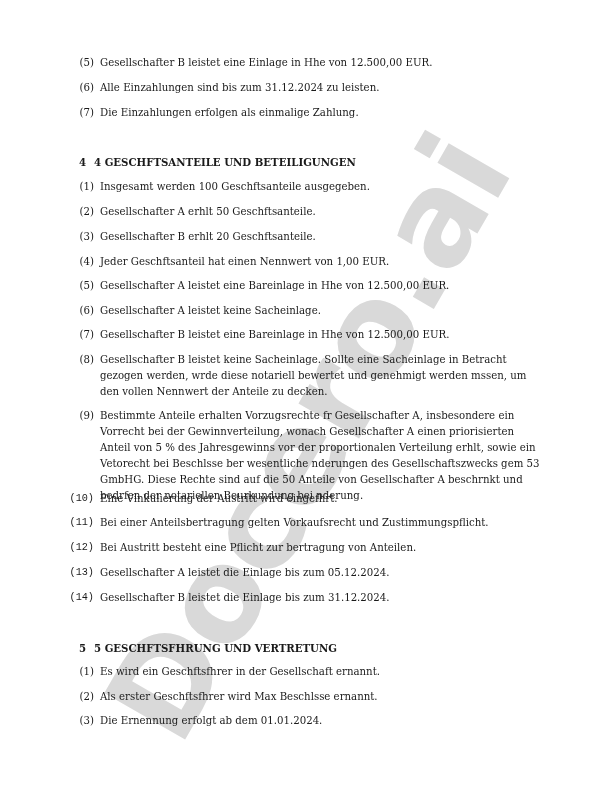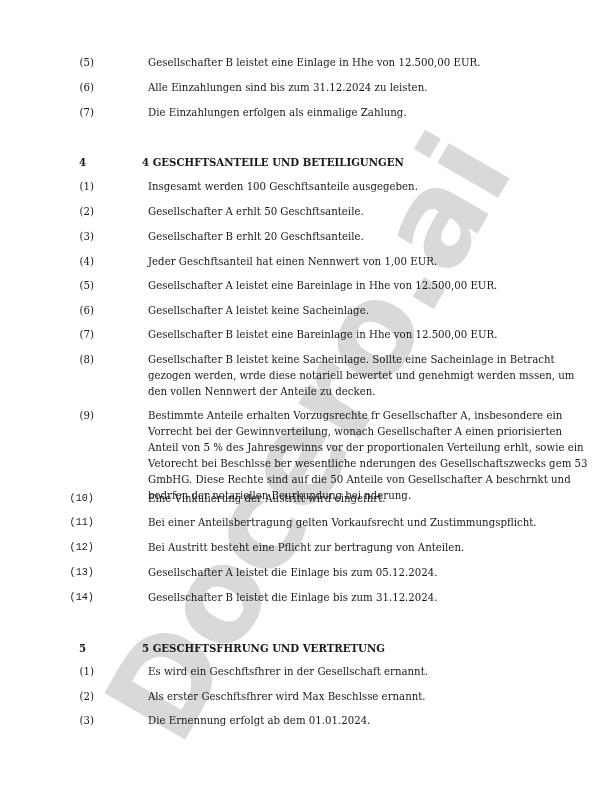--- a/index.html
+++ b/index.html
@@ -2,21 +2,21 @@
 <html><head>
 <meta charset="utf-8">
 <style>
   html, body { margin: 0; padding: 0; background: #ffffff; }
   body { width: 612px; height: 792px; position: relative; overflow: hidden;
          font-family: "DejaVu Serif", "Liberation Serif", serif; color: #1a1a1a; }
   .page { position: absolute; left: 0; top: 0; width: 612px; height: 792px; }
   .row { position: absolute; left: 0; width: 612px; font-size: 10.2px; line-height: 16px; }
   .num { position: absolute; left: 62px; width: 32px; text-align: right; white-space: nowrap; }
   .num.wide { left: 58px; width: 36px; font-family: Liberation Mono, monospace; }
-  .text { position: absolute; left: 100px; width: 445px; white-space: normal; margin-left: 48px; }
+  .text { position: absolute; left: 100px; width: 445px; white-space: normal; }
   .heading .num, .heading .text { font-weight: bold; }
   .heading .num { left: 62px; width: 24px; }
   .heading .text { left: 94px; }
   .watermark { position: absolute; left: 0; top: 0; width: 612px; height: 792px; pointer-events: none; z-index: 0; }
   .watermark span { position: absolute; left: 308px; top: 438px; transform: translate(-50%, -50%) rotate(-60deg);
         font-family: "DejaVu Sans", "Liberation Sans", sans-serif; font-weight: bold; font-size: 128px;
         color: #d9d9d9; white-space: nowrap; letter-spacing: -2px; }
   .content { position: absolute; left: 0; top: 0; width: 612px; height: 792px; z-index: 1; }
 </style>
 </head>

